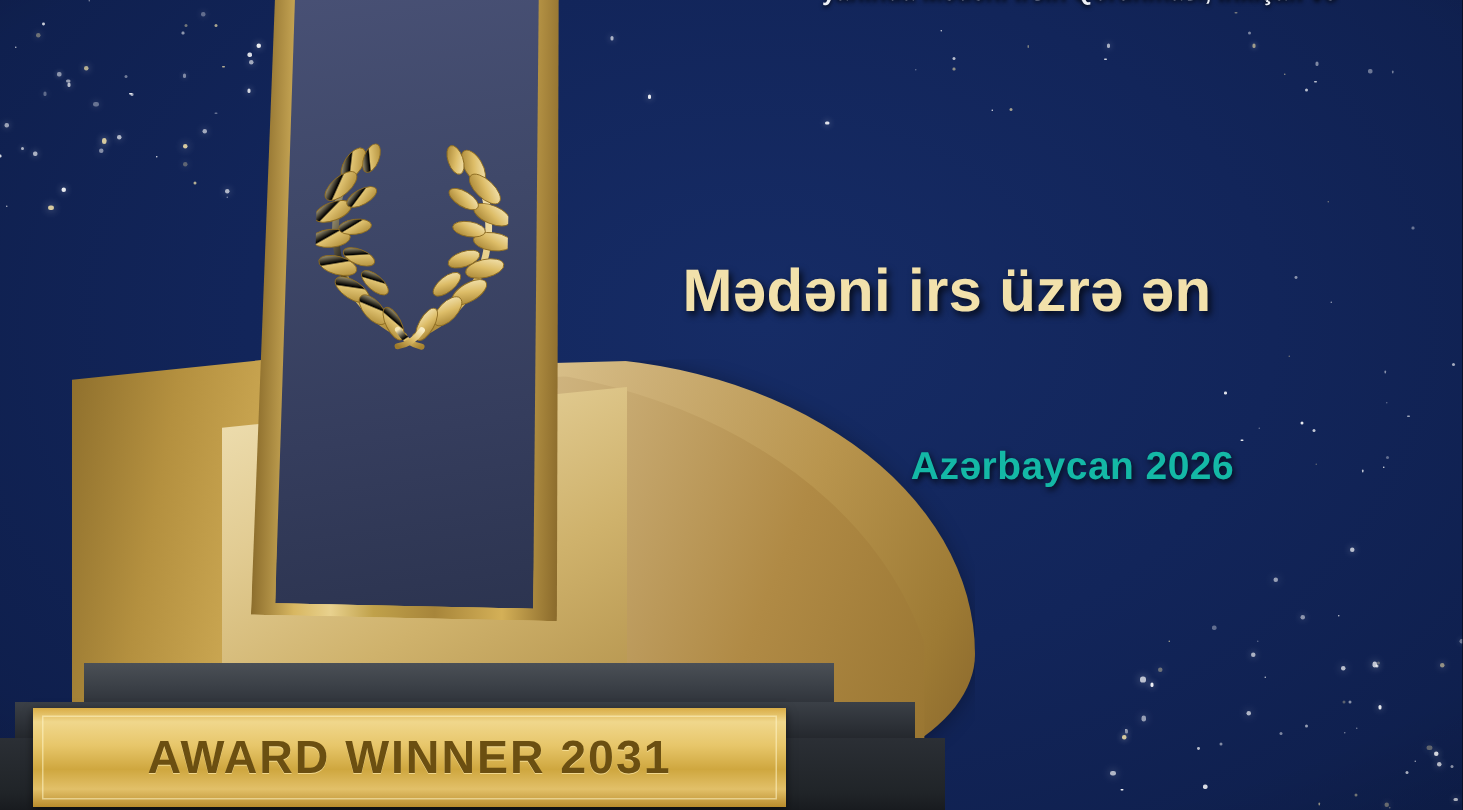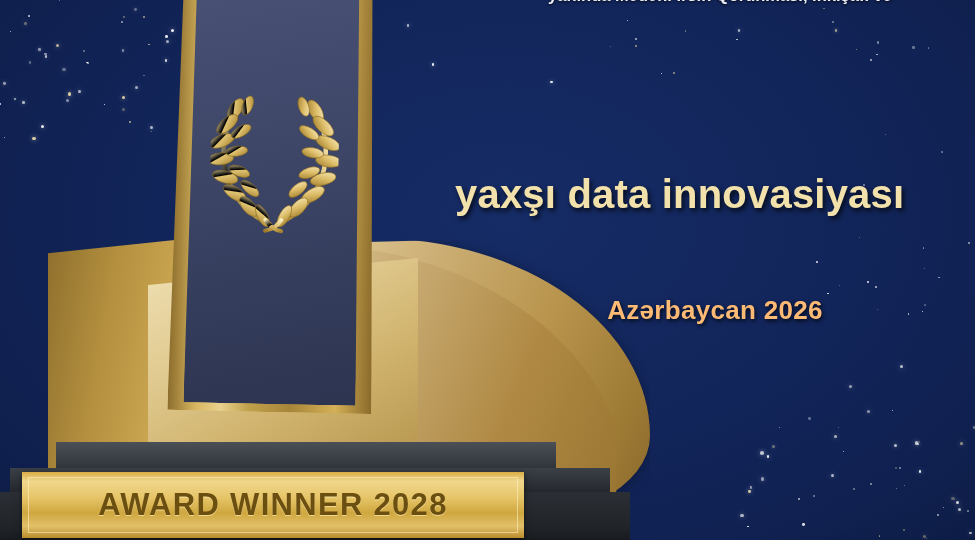--- a/index.html
+++ b/index.html
@@ -208,21 +208,21 @@
     line-height: 49px;
     letter-spacing: 0.2px;
     text-shadow: 2px 3px 5px rgba(0,0,0,0.75);
   }
   .headline div { white-space: nowrap; }
   .subline {
     position: absolute;
     left: 455px;
     top: 295px;
     width: 520px;
-    color: #fdba74;
+    color: #14b8a6;
     font-size: 26px;
     font-weight: bold;
     text-align: center;
     letter-spacing: 0.3px;
     text-shadow: 1px 2px 4px rgba(0,0,0,0.8);
   }
 </style>
 </head>
 <body>
 
@@ -439,28 +439,28 @@
 
       </div>
     </div>
 
     <div class="ped-top"></div>
     <div class="ped-mid"></div>
     <div class="ped-bottom"></div>
 
     <div class="nameplate">
       <div class="nameplate-inner">
-        <span class="nameplate-text">AWARD WINNER 2028</span>
+        <span class="nameplate-text">AWARD WINNER 2031</span>
       </div>
     </div>
   </div>
 
   <div class="org-text">
     <div>yanında Mədəni İrsin Qorunması, İnkişafı və</div>
   </div>
 
   <div class="headline">
-    <div>yaxşı data innovasiyası</div>
+    <div>Mədəni irs üzrə ən</div>
   </div>
 
   <div class="subline">Azərbaycan 2026</div>
 
 </div>
 
 </body></html>

